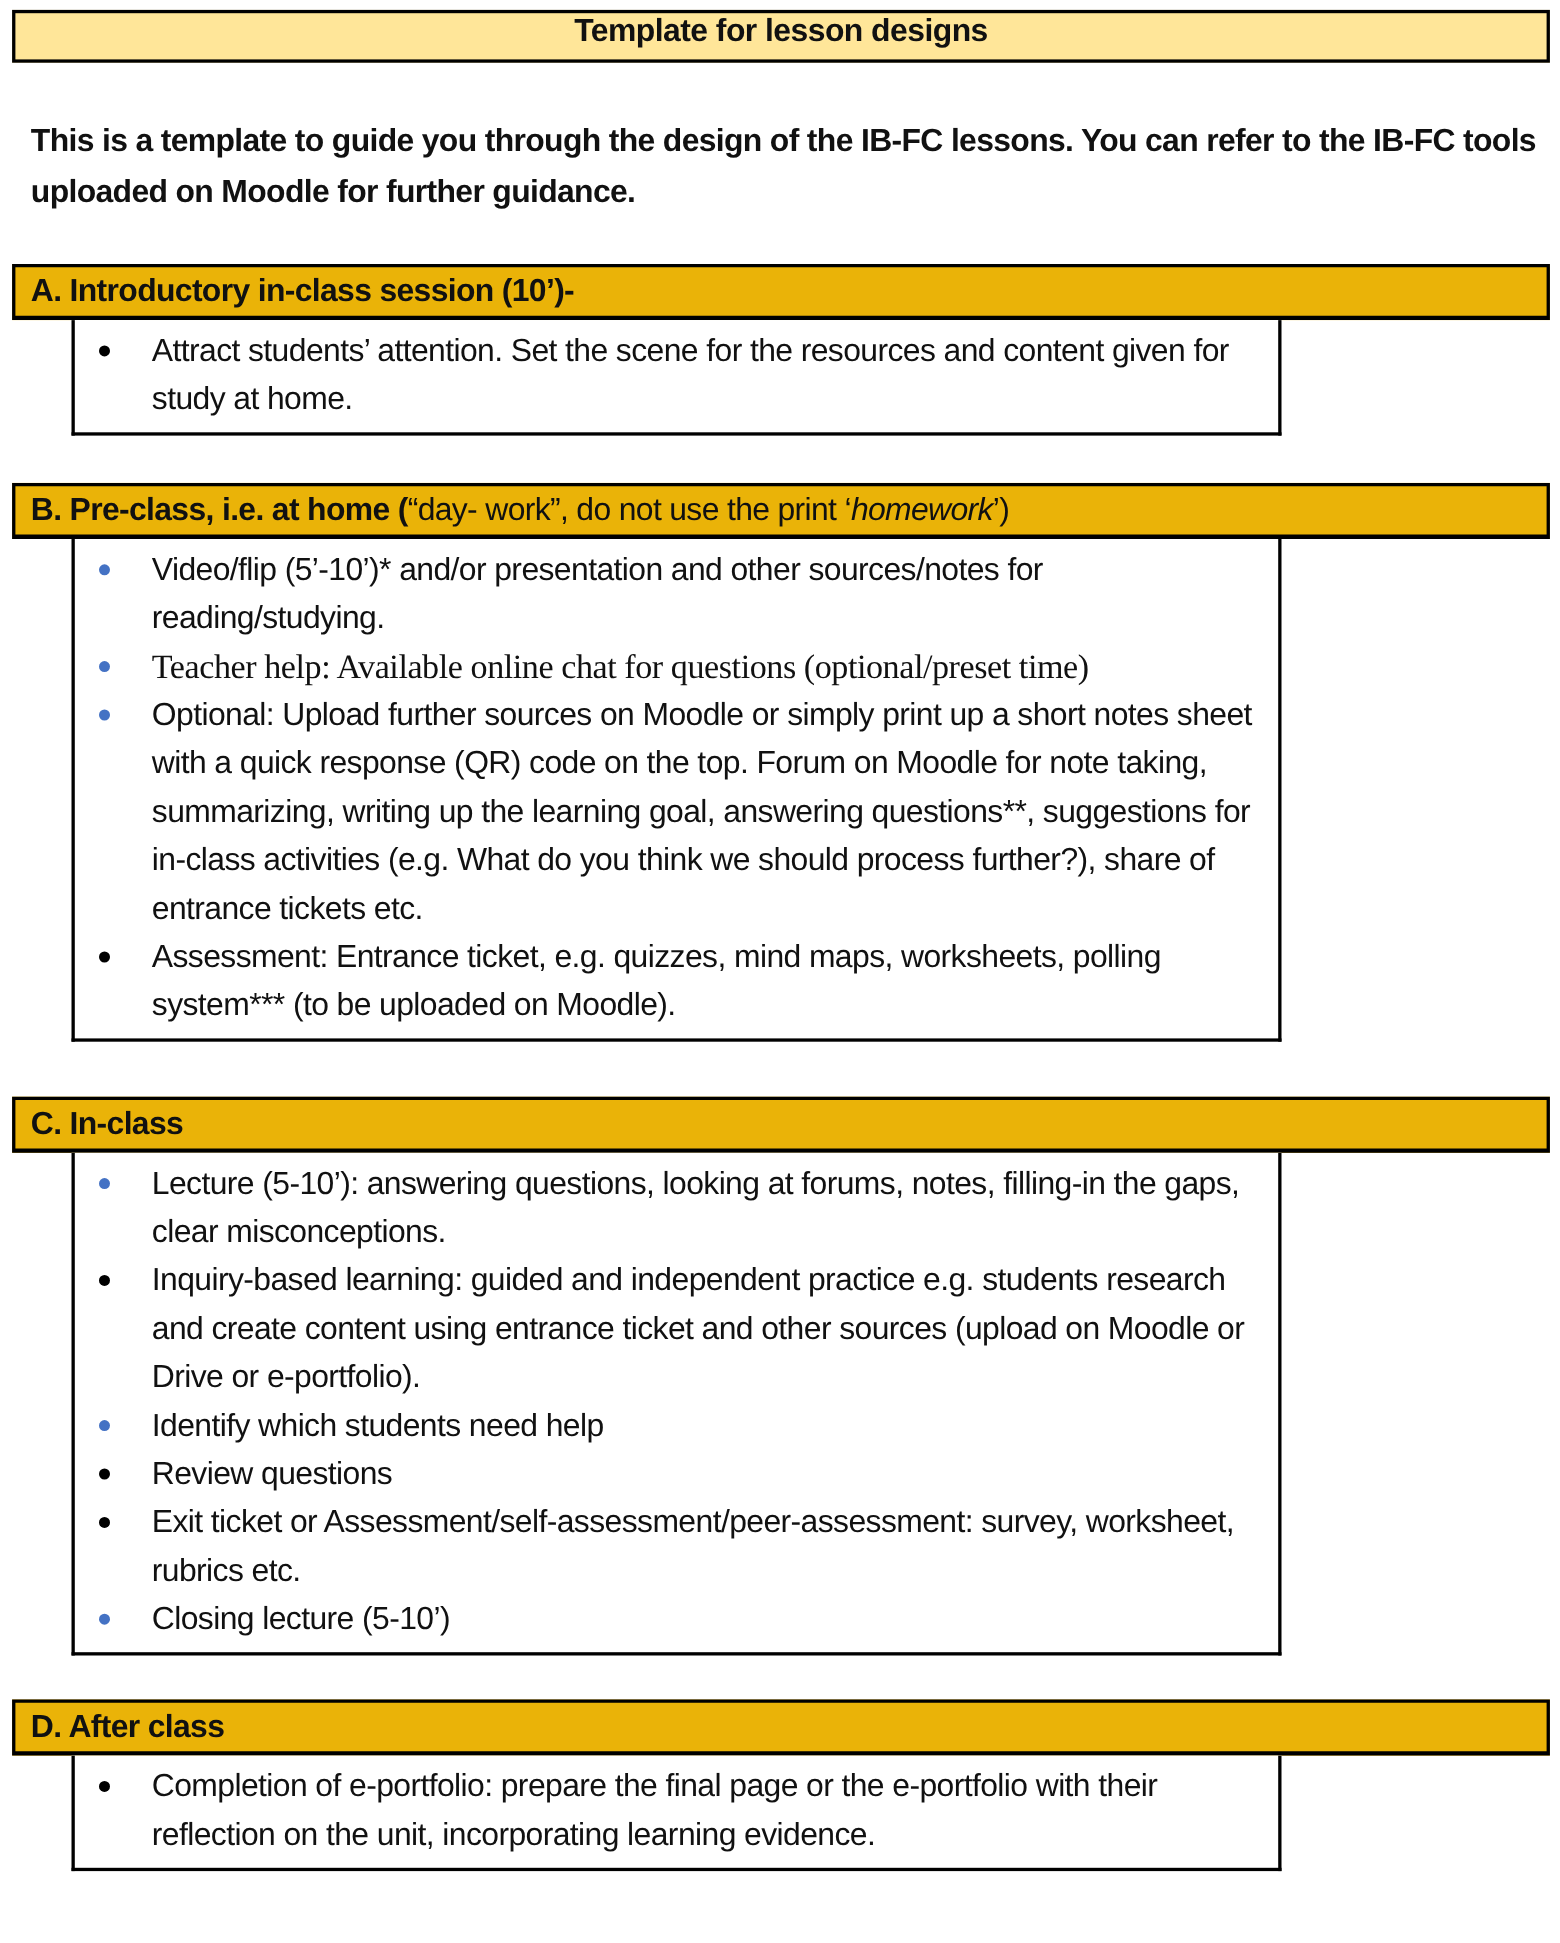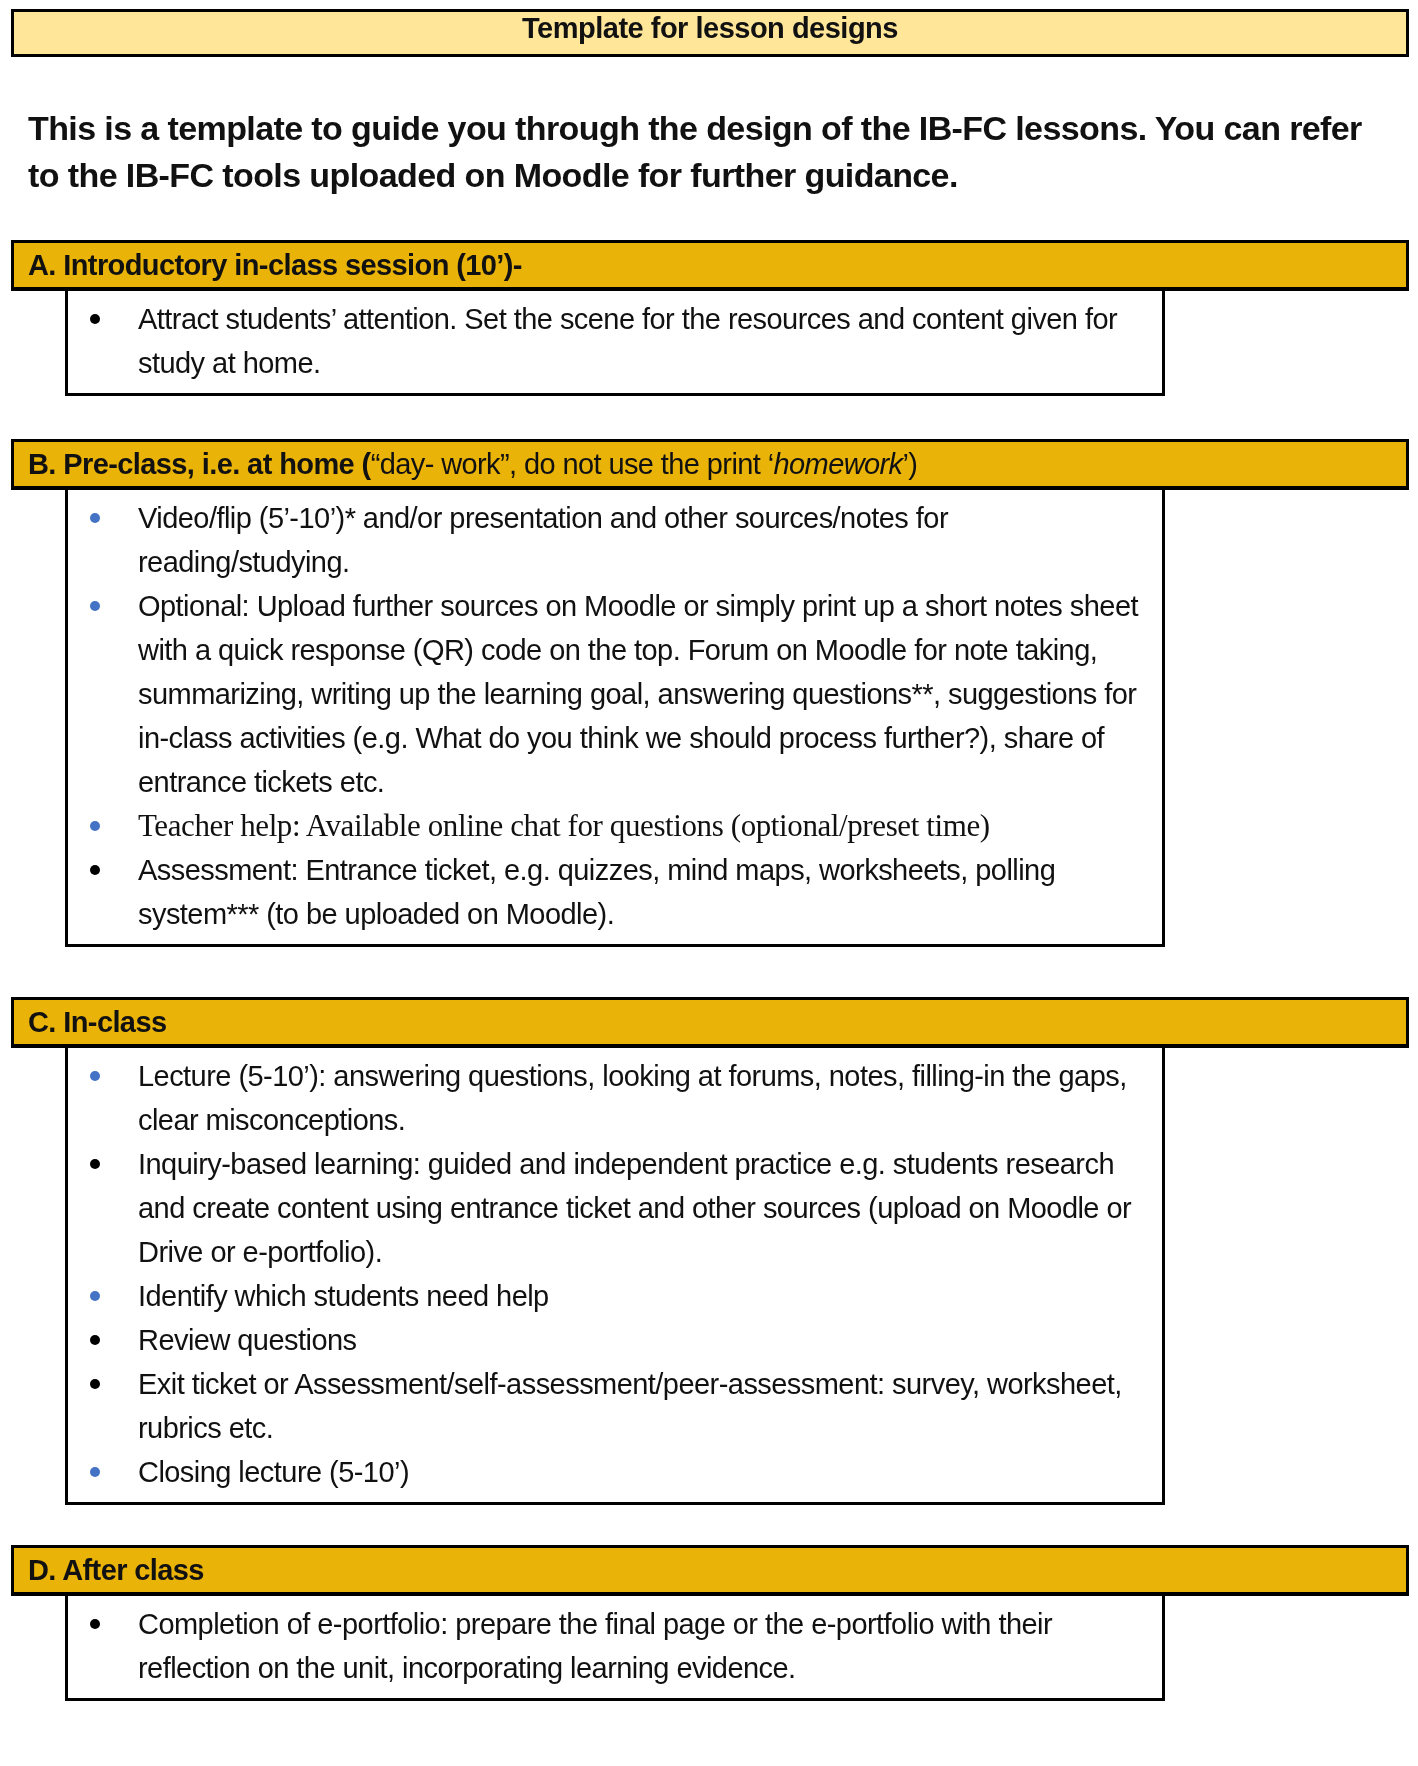--- a/index.html
+++ b/index.html
@@ -8,21 +8,21 @@
     font-family: "Liberation Sans", "DejaVu Sans", sans-serif; color: #111;
   }
   .title-bar {
     position: absolute; left: 11px; top: 9px; width: 1398px; height: 48px;
     box-sizing: border-box; border: 3px solid #000; background: #FFE699;
     display: flex; justify-content: center;
     font-weight: bold; font-size: 29px; letter-spacing: -0.5px;
   }
   .intro {
     position: absolute; left: 28px; top: 105px; width: 1370px;
-    font-weight: bold; font-size: 34px; line-height: 47px; letter-spacing: -0.6px;
+    font-weight: bold; font-size: 29px; line-height: 47px; letter-spacing: -0.6px;
   }
   .section { position: absolute; left: 11px; width: 1398px; }
   .sec-header {
     box-sizing: border-box; width: 1398px; height: 51px;
     background: #eab308; border: 3px solid #000; border-bottom-width: 4px;
     display: flex; align-items: center; padding-left: 14px;
     font-size: 29px; letter-spacing: -0.6px;
   }
   .sec-header b { font-weight: bold; }
   .sec-header i { font-style: italic; text-align: center; }
@@ -68,27 +68,27 @@
       <b>B. Pre-class, i.e. at home (</b>
       <span style="white-space:pre">“day- work”, do not use the print ‘</span>
       <i>homework</i>
       <span>’)</span>
     </div>
     <div class="sec-body">
       <div class="item">
         <span class="bullet" style="--bc: #4472C4;"></span>
         <span class="txt">Video/flip (5’-10’)* and/or presentation and other sources/notes for reading/studying.</span>
       </div>
+      <div class="item serif">
+        <span class="bullet" style="--bc: #4472C4;"></span>
+        <span class="txt">Teacher help: Available online chat for questions (optional/preset time)</span>
+      </div>
       <div class="item">
         <span class="bullet" style="--bc: #4472C4;"></span>
         <span class="txt">Optional: Upload further sources on Moodle or simply print up a short notes sheet with a quick response (QR) code on the top. Forum on Moodle for note taking, summarizing, writing up the learning goal, answering questions**, suggestions for in-class activities (e.g. What do you think we should process further?), share of entrance tickets etc.</span>
-      </div>
-      <div class="item serif">
-        <span class="bullet" style="--bc: #4472C4;"></span>
-        <span class="txt">Teacher help: Available online chat for questions (optional/preset time)</span>
       </div>
       <div class="item">
         <span class="bullet" style="--bc: #000000;"></span>
         <span class="txt">Assessment: Entrance ticket, e.g. quizzes, mind maps, worksheets, polling system*** (to be uploaded on Moodle).</span>
       </div>
     </div>
   </div>
 <div class="section" style="top:997px">
     <div class="sec-header">
       <b>C. In-class</b>

